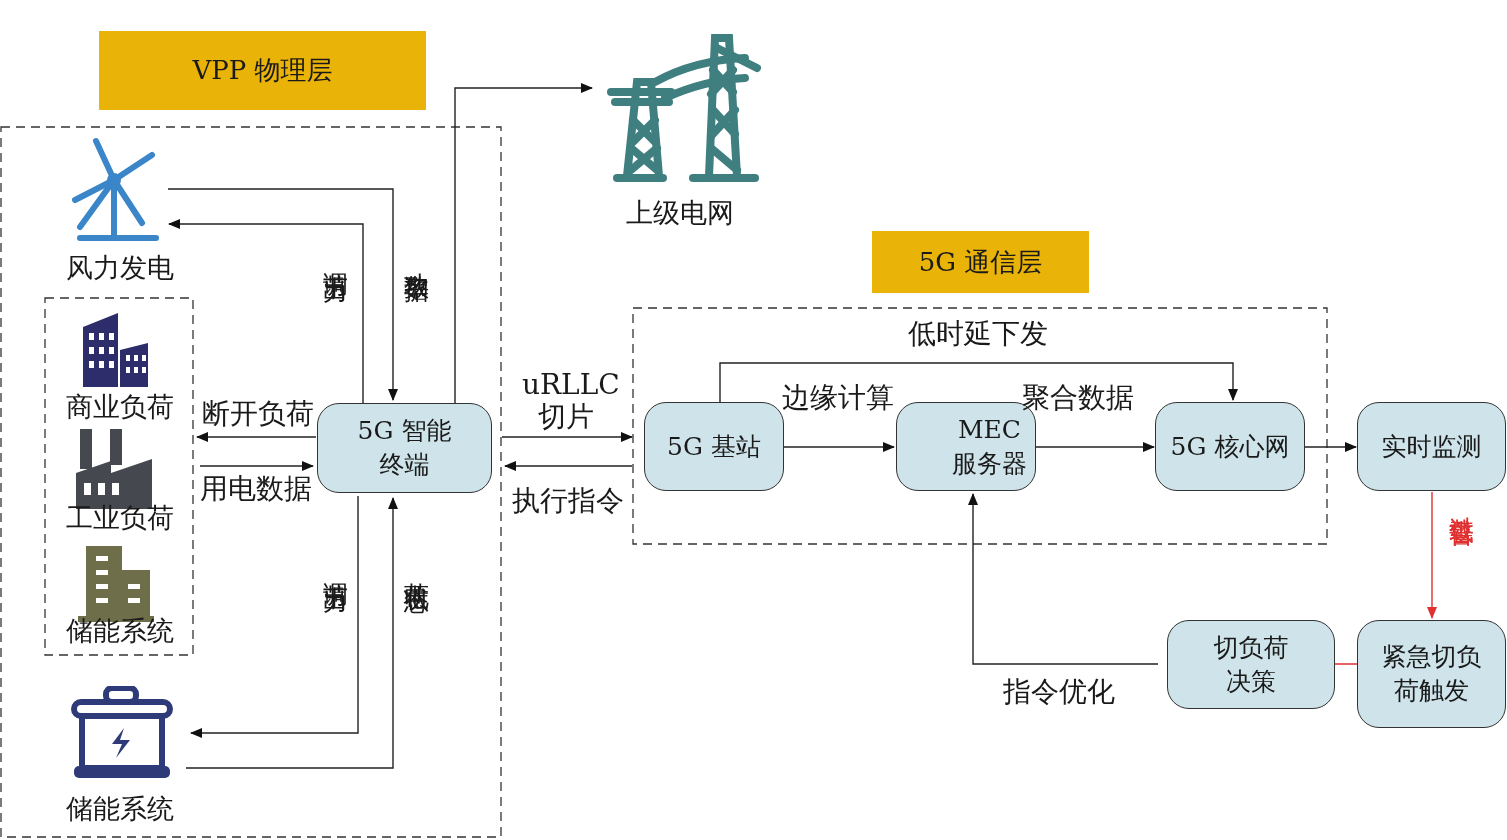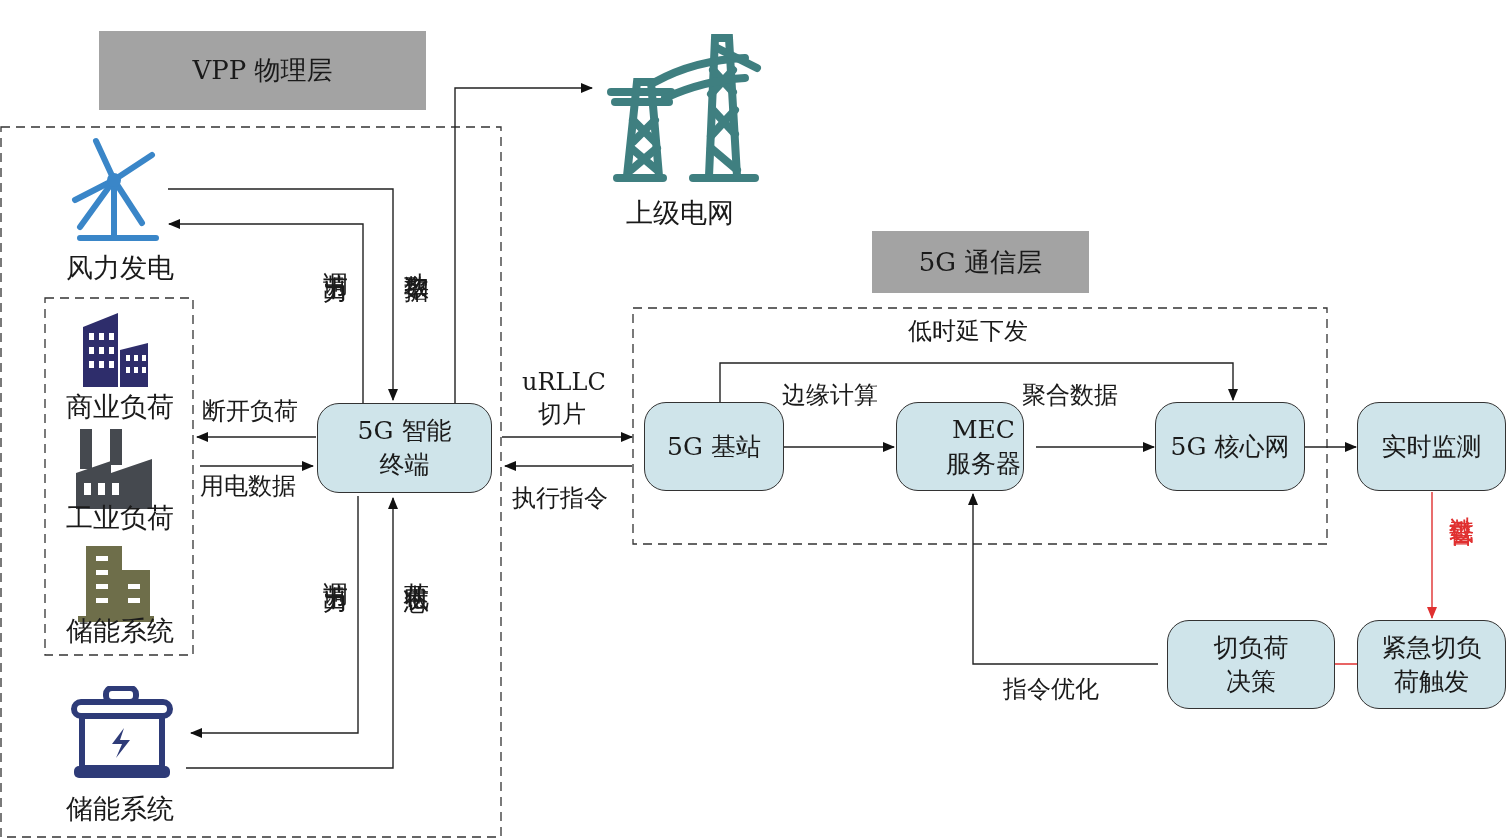--- a/index.html
+++ b/index.html
@@ -1,23 +1,23 @@
 <!DOCTYPE html>
 <html><head>
   <meta charset="utf-8">
   <style>
     html, body { margin: 0; padding: 0; background: #ffffff; }
     body { width: 1507px; height: 840px; position: relative; overflow: hidden;
            font-family: "DejaVu Serif", "Liberation Serif", serif; color: #1a1a1a; }
-    .layer-title { position: absolute; background: #a3a3a3; display: flex; align-items: center;
+    .layer-title { position: absolute; background: #eab308; display: flex; align-items: center;
                    justify-content: center; font-size: 26px; color: #1a1a1a; }
     .node { position: absolute; background: #cfe4ea; border: 1.5px solid #333; border-radius: 22px;
             display: flex; align-items: center; justify-content: center; text-align: center;
             font-size: 25px; line-height: 1.35; white-space: pre-line; box-sizing: border-box; }
-    .lbl { position: absolute; font-size: 24px; white-space: nowrap; line-height: 1.2; }
+    .lbl { position: absolute; font-size: 28px; white-space: nowrap; line-height: 1.2; }
     .vlbl { position: absolute; font-size: 25px; writing-mode: vertical-rl; letter-spacing: 2px; line-height: 1; }
     .cap { position: absolute; font-size: 27px; white-space: nowrap; text-align: center; }
     svg.wires { position: absolute; left: 0; top: 0; }
     .icon { position: absolute; }
   </style>
 </head>
 <body>
 
 <div class="layer-title" style="left:99px;top:31px;width:327px;height:79px;">VPP 物理层</div>
 <div class="layer-title" style="left:872px;top:231px;width:217px;height:62px;">5G 通信层</div>
@@ -156,25 +156,25 @@
 <div class="cap" style="left:55px;top:250px;width:130px;">风力发电</div>
 <div class="cap" style="left:55px;top:389px;width:130px;">商业负荷</div>
 <div class="cap" style="left:55px;top:500px;width:130px;">工业负荷</div>
 <div class="cap" style="left:55px;top:613px;width:130px;">储能系统</div>
 <div class="cap" style="left:55px;top:791px;width:130px;">储能系统</div>
 <div class="cap" style="left:610px;top:195px;width:140px;">上级电网</div>
 
 <div class="node" style="left:317px;top:403px;width:175px;height:90px;">5G 智能
 终端</div>
 <div class="node" style="left:644px;top:402px;width:140px;height:89px;">5G 基站</div>
-<div class="node" style="left:896px;top:402px;width:128px;height:89px;padding-left:47px;">MEC
+<div class="node" style="left:896px;top:402px;width:140px;height:89px;padding-left:47px;">MEC
 服务器</div>
 <div class="node" style="left:1155px;top:402px;width:150px;height:89px;">5G 核心网</div>
 <div class="node" style="left:1357px;top:402px;width:149px;height:89px;">实时监测</div>
-<div class="node" style="left:1357px;top:620px;width:149px;height:89px;">紧急切负
+<div class="node" style="left:1357px;top:620px;width:149px;height:108px;">紧急切负
 荷触发</div>
 <div class="node" style="left:1167px;top:620px;width:168px;height:89px;">切负荷
 决策</div>
 
 <div class="vlbl" style="left:323px;top:252px;">调节出力</div>
 <div class="vlbl" style="left:404px;top:252px;">功率数据</div>
 <div class="lbl" style="left:202px;top:397px;">断开负荷</div>
 <div class="lbl" style="left:200px;top:472px;">用电数据</div>
 <div class="vlbl" style="left:323px;top:562px;">调节出力</div>
 <div class="vlbl" style="left:404px;top:562px;">荷电状态</div>

